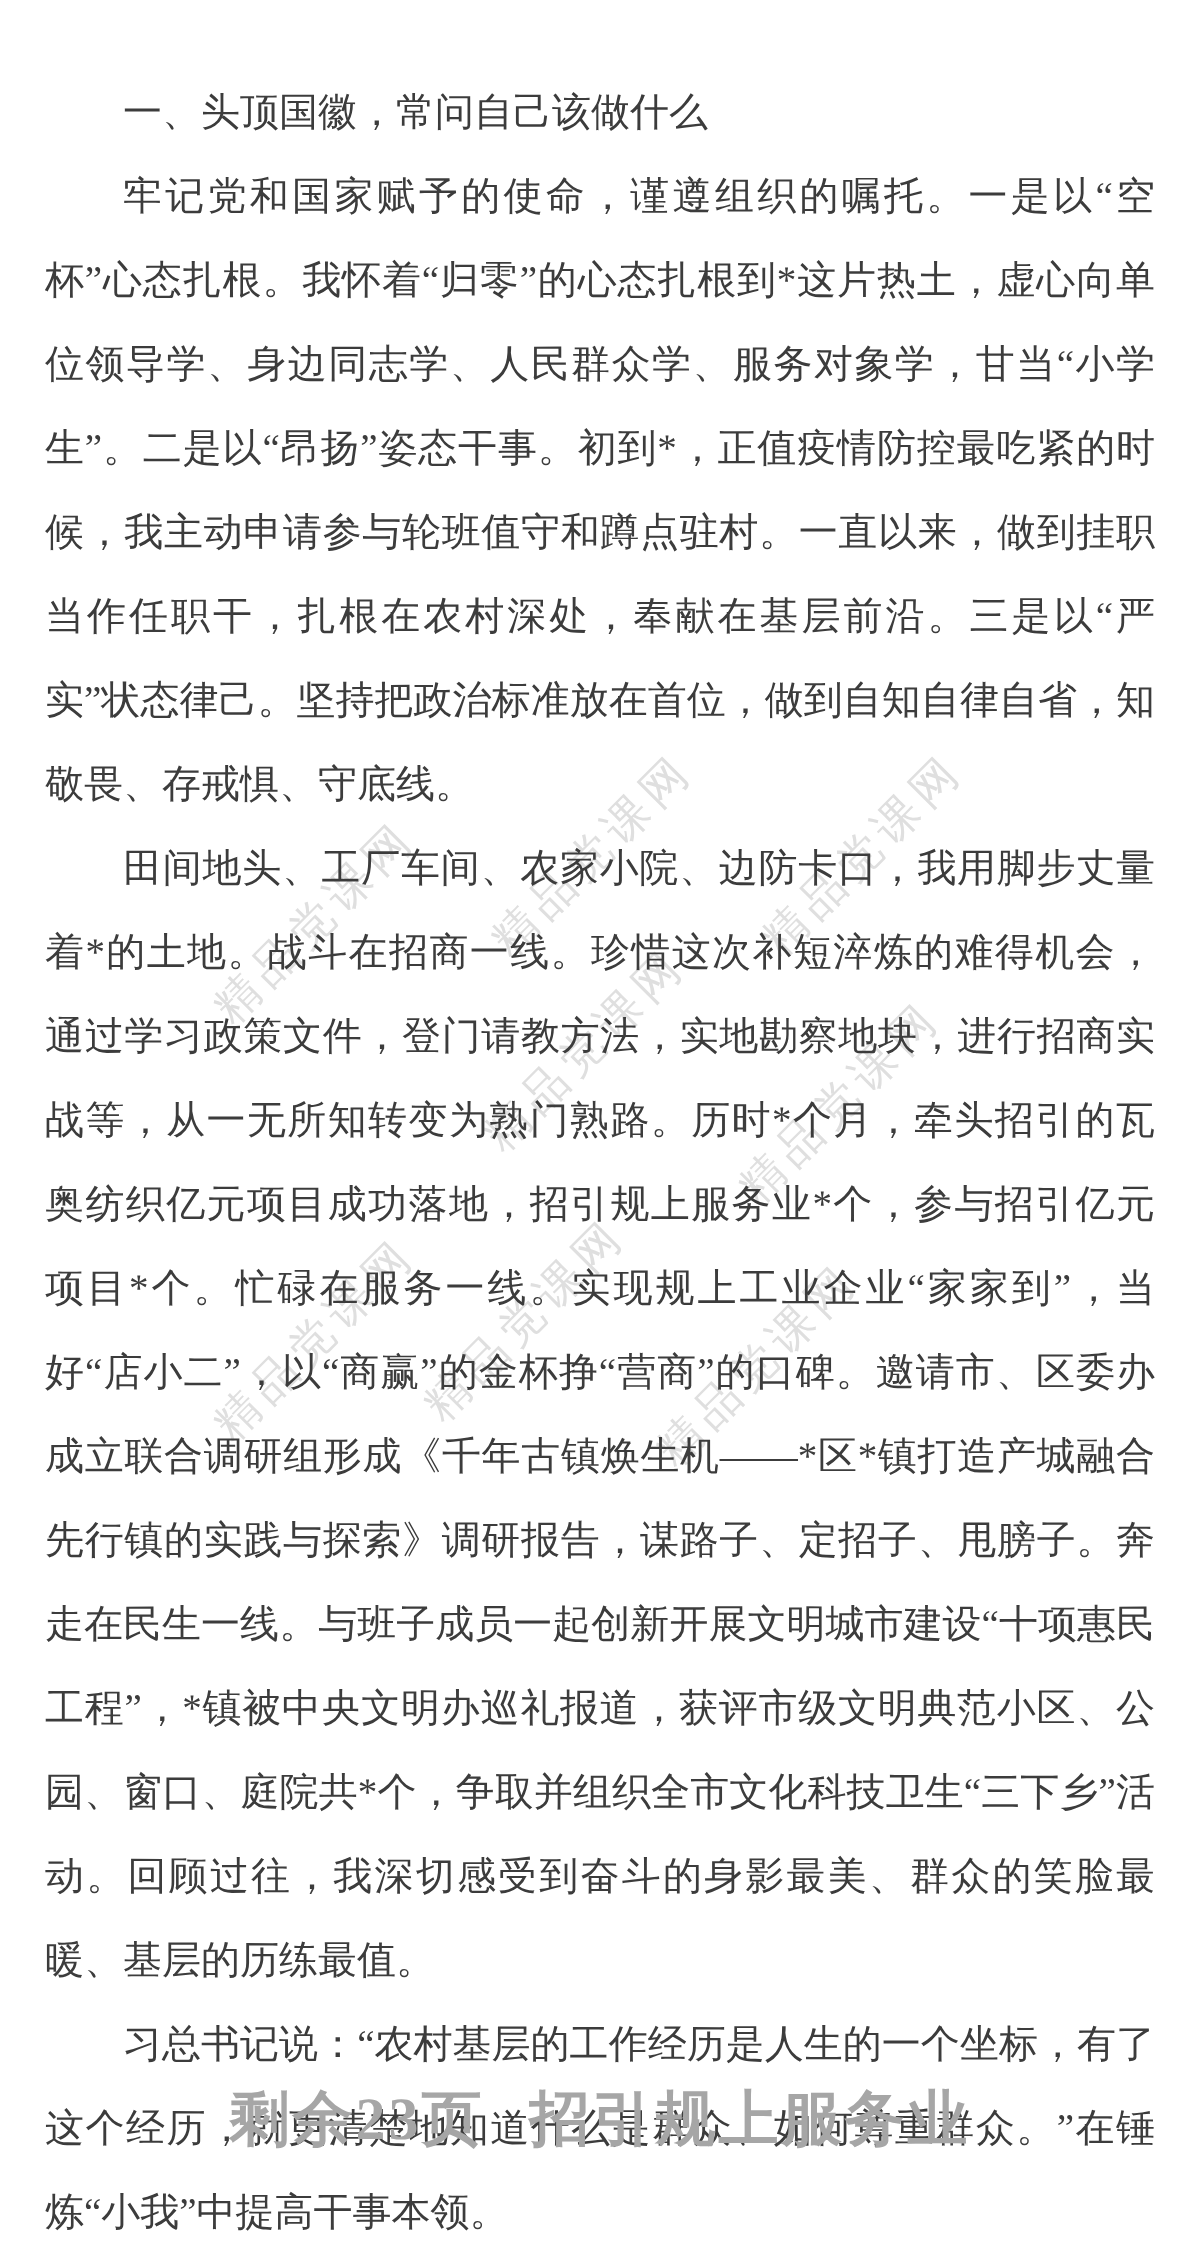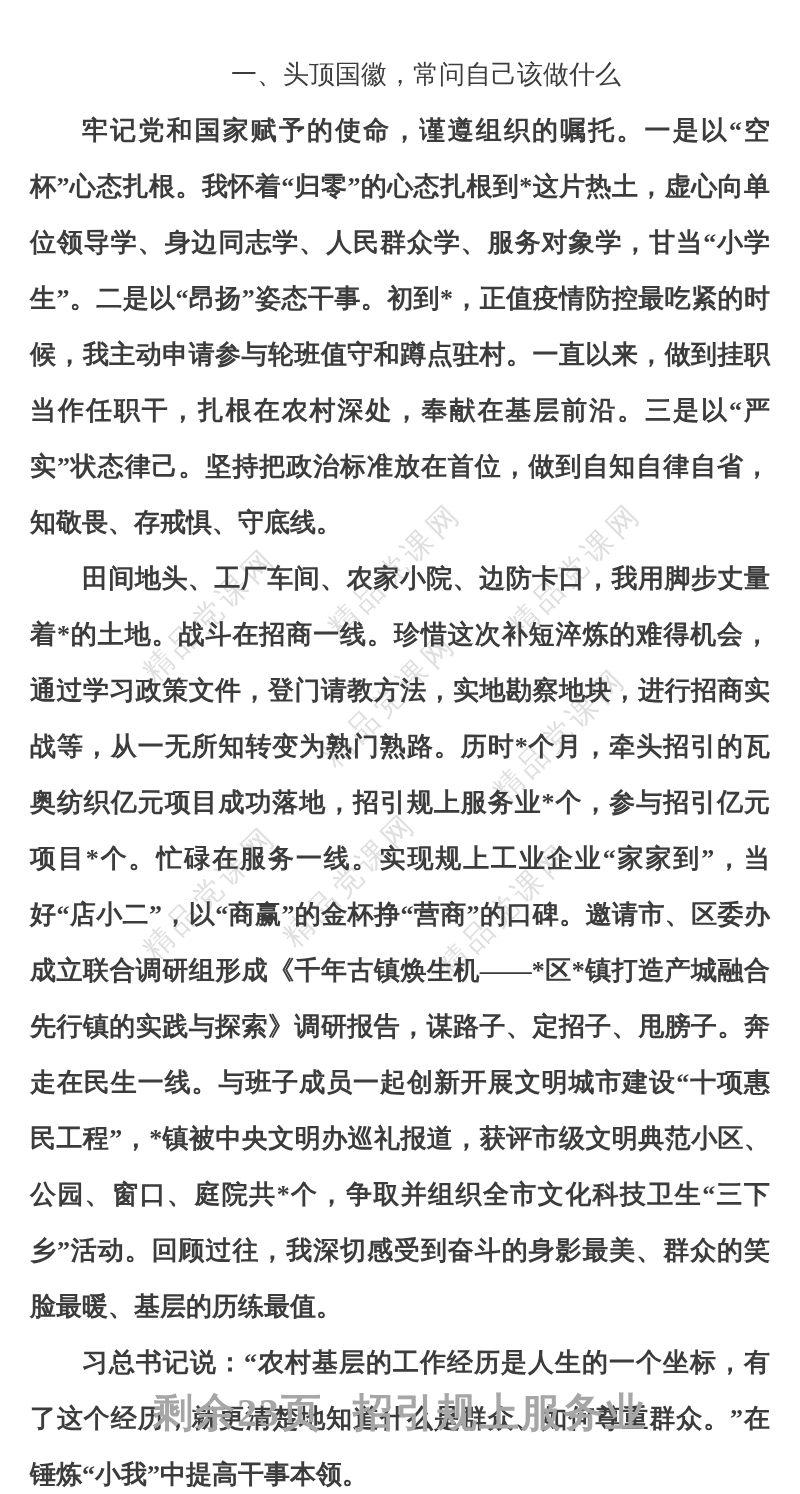--- a/index.html
+++ b/index.html
@@ -51,26 +51,25 @@
     line-height: 56px;
     text-align: justify;
     text-justify: inter-ideograph;
   }
   .content h2 {
     margin: 0;
     font-size: 26px;
     font-weight: normal;
     line-height: 56px;
     text-indent: 2em;
-    text-align: center;
+    text-align: left;
   }
   .content p {
     margin: 0;
     text-indent: 2em;
-    font-weight: bold;
   }
   
   .banner {
     position: absolute;
     top: 1385px;
     left: 0;
     right: 0;
     z-index: 2;
     display: flex;
     justify-content: center;

